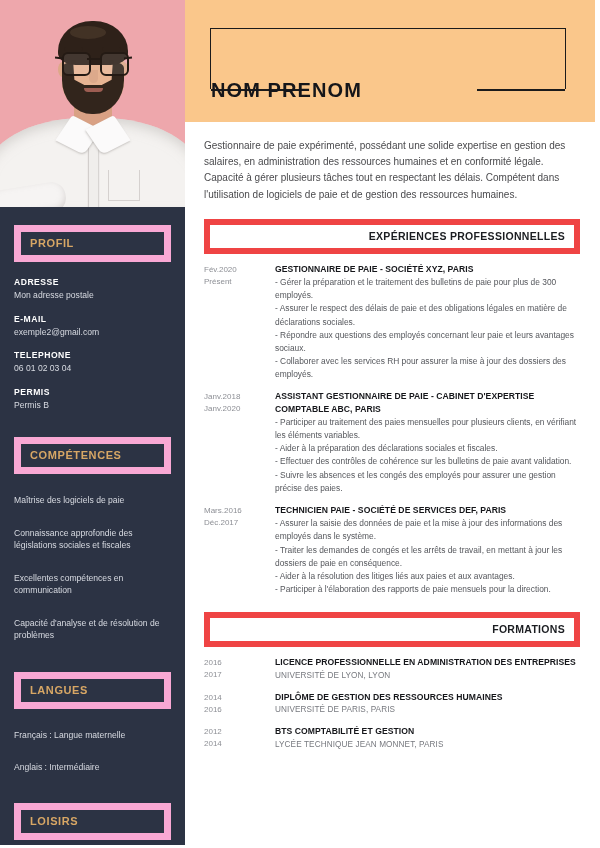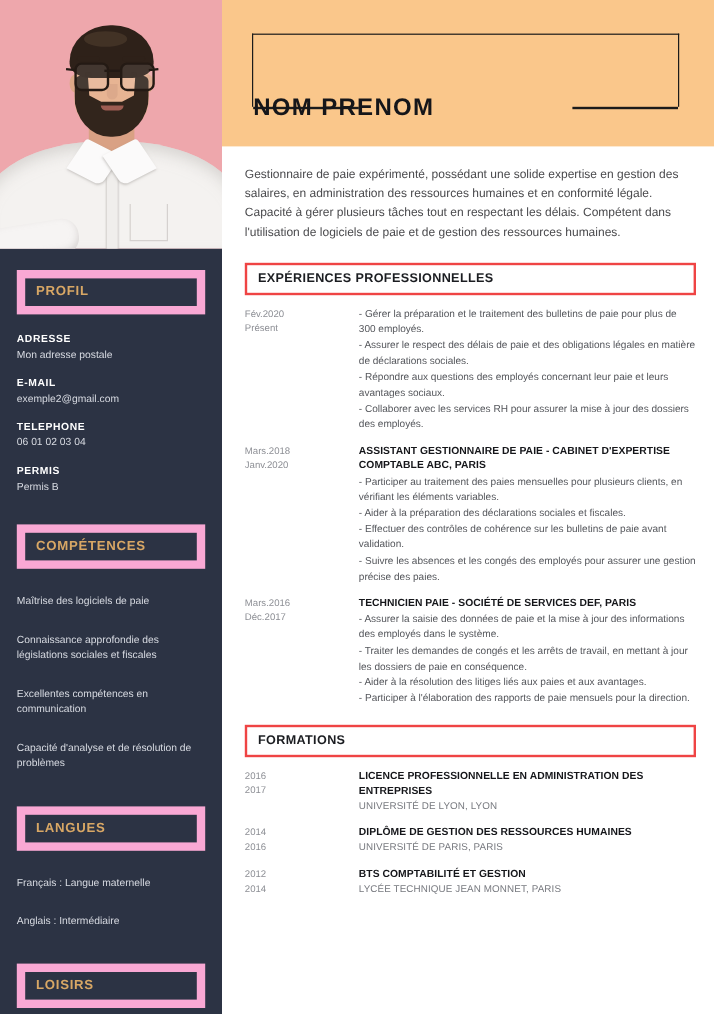--- a/index.html
+++ b/index.html
@@ -325,35 +325,35 @@
   #summary {
     margin: 16px 20px 0 19px;
     font-size: 10px;
     line-height: 1.62;
     color: #4a4a4d;
     text-align: left;
   }
 
   .sec-head {
     margin: 16px 20px 0 19px;
-    border: 2px solid #ef4444;
-    padding: 5px 9px 6px 9px;
+    border: 6px solid #ef4444;
+    padding: 5px 9px 6px 23px;
+    text-align: right;
   }
   .sec-head-txt {
     font-size: 10.5px;
     font-weight: bold;
     color: #1b1d21;
     letter-spacing: .3px;
   }
 
   .entries { margin: 9px 20px 0 19px; }
   .entry {
     display: flex;
     margin-bottom: 9px;
-    gap: 24px;
   }
   .entry-dates {
     width: 71px;
     flex: 0 0 71px;
     font-size: 8px;
     line-height: 1.5;
     color: #8d8f95;
     padding-top: 1px;
   }
   .entry-body { flex: 1; }
@@ -484,30 +484,31 @@
       <div class="sec-head-txt">EXPÉRIENCES PROFESSIONNELLES</div>
     </div>
     <div class="entries">
 
       <div class="entry">
         <div class="entry-dates">
           <div>Fév.2020</div>
           <div>Présent</div>
         </div>
         <div class="entry-body">
+          <div class="entry-title">GESTIONNAIRE DE PAIE - SOCIÉTÉ XYZ, PARIS</div>
           <div class="entry-line">- Gérer la préparation et le traitement des bulletins de paie pour plus de 300 employés.</div>
           <div class="entry-line">- Assurer le respect des délais de paie et des obligations légales en matière de déclarations sociales.</div>
           <div class="entry-line">- Répondre aux questions des employés concernant leur paie et leurs avantages sociaux.</div>
           <div class="entry-line">- Collaborer avec les services RH pour assurer la mise à jour des dossiers des employés.</div>
         </div>
       </div>
 
       <div class="entry">
         <div class="entry-dates">
-          <div>Mars.2018</div>
+          <div>Janv.2018</div>
           <div>Janv.2020</div>
         </div>
         <div class="entry-body">
           <div class="entry-title">ASSISTANT GESTIONNAIRE DE PAIE - CABINET D'EXPERTISE COMPTABLE ABC, PARIS</div>
           <div class="entry-line">- Participer au traitement des paies mensuelles pour plusieurs clients, en vérifiant les éléments variables.</div>
           <div class="entry-line">- Aider à la préparation des déclarations sociales et fiscales.</div>
           <div class="entry-line">- Effectuer des contrôles de cohérence sur les bulletins de paie avant validation.</div>
           <div class="entry-line">- Suivre les absences et les congés des employés pour assurer une gestion précise des paies.</div>
         </div>
       </div>

